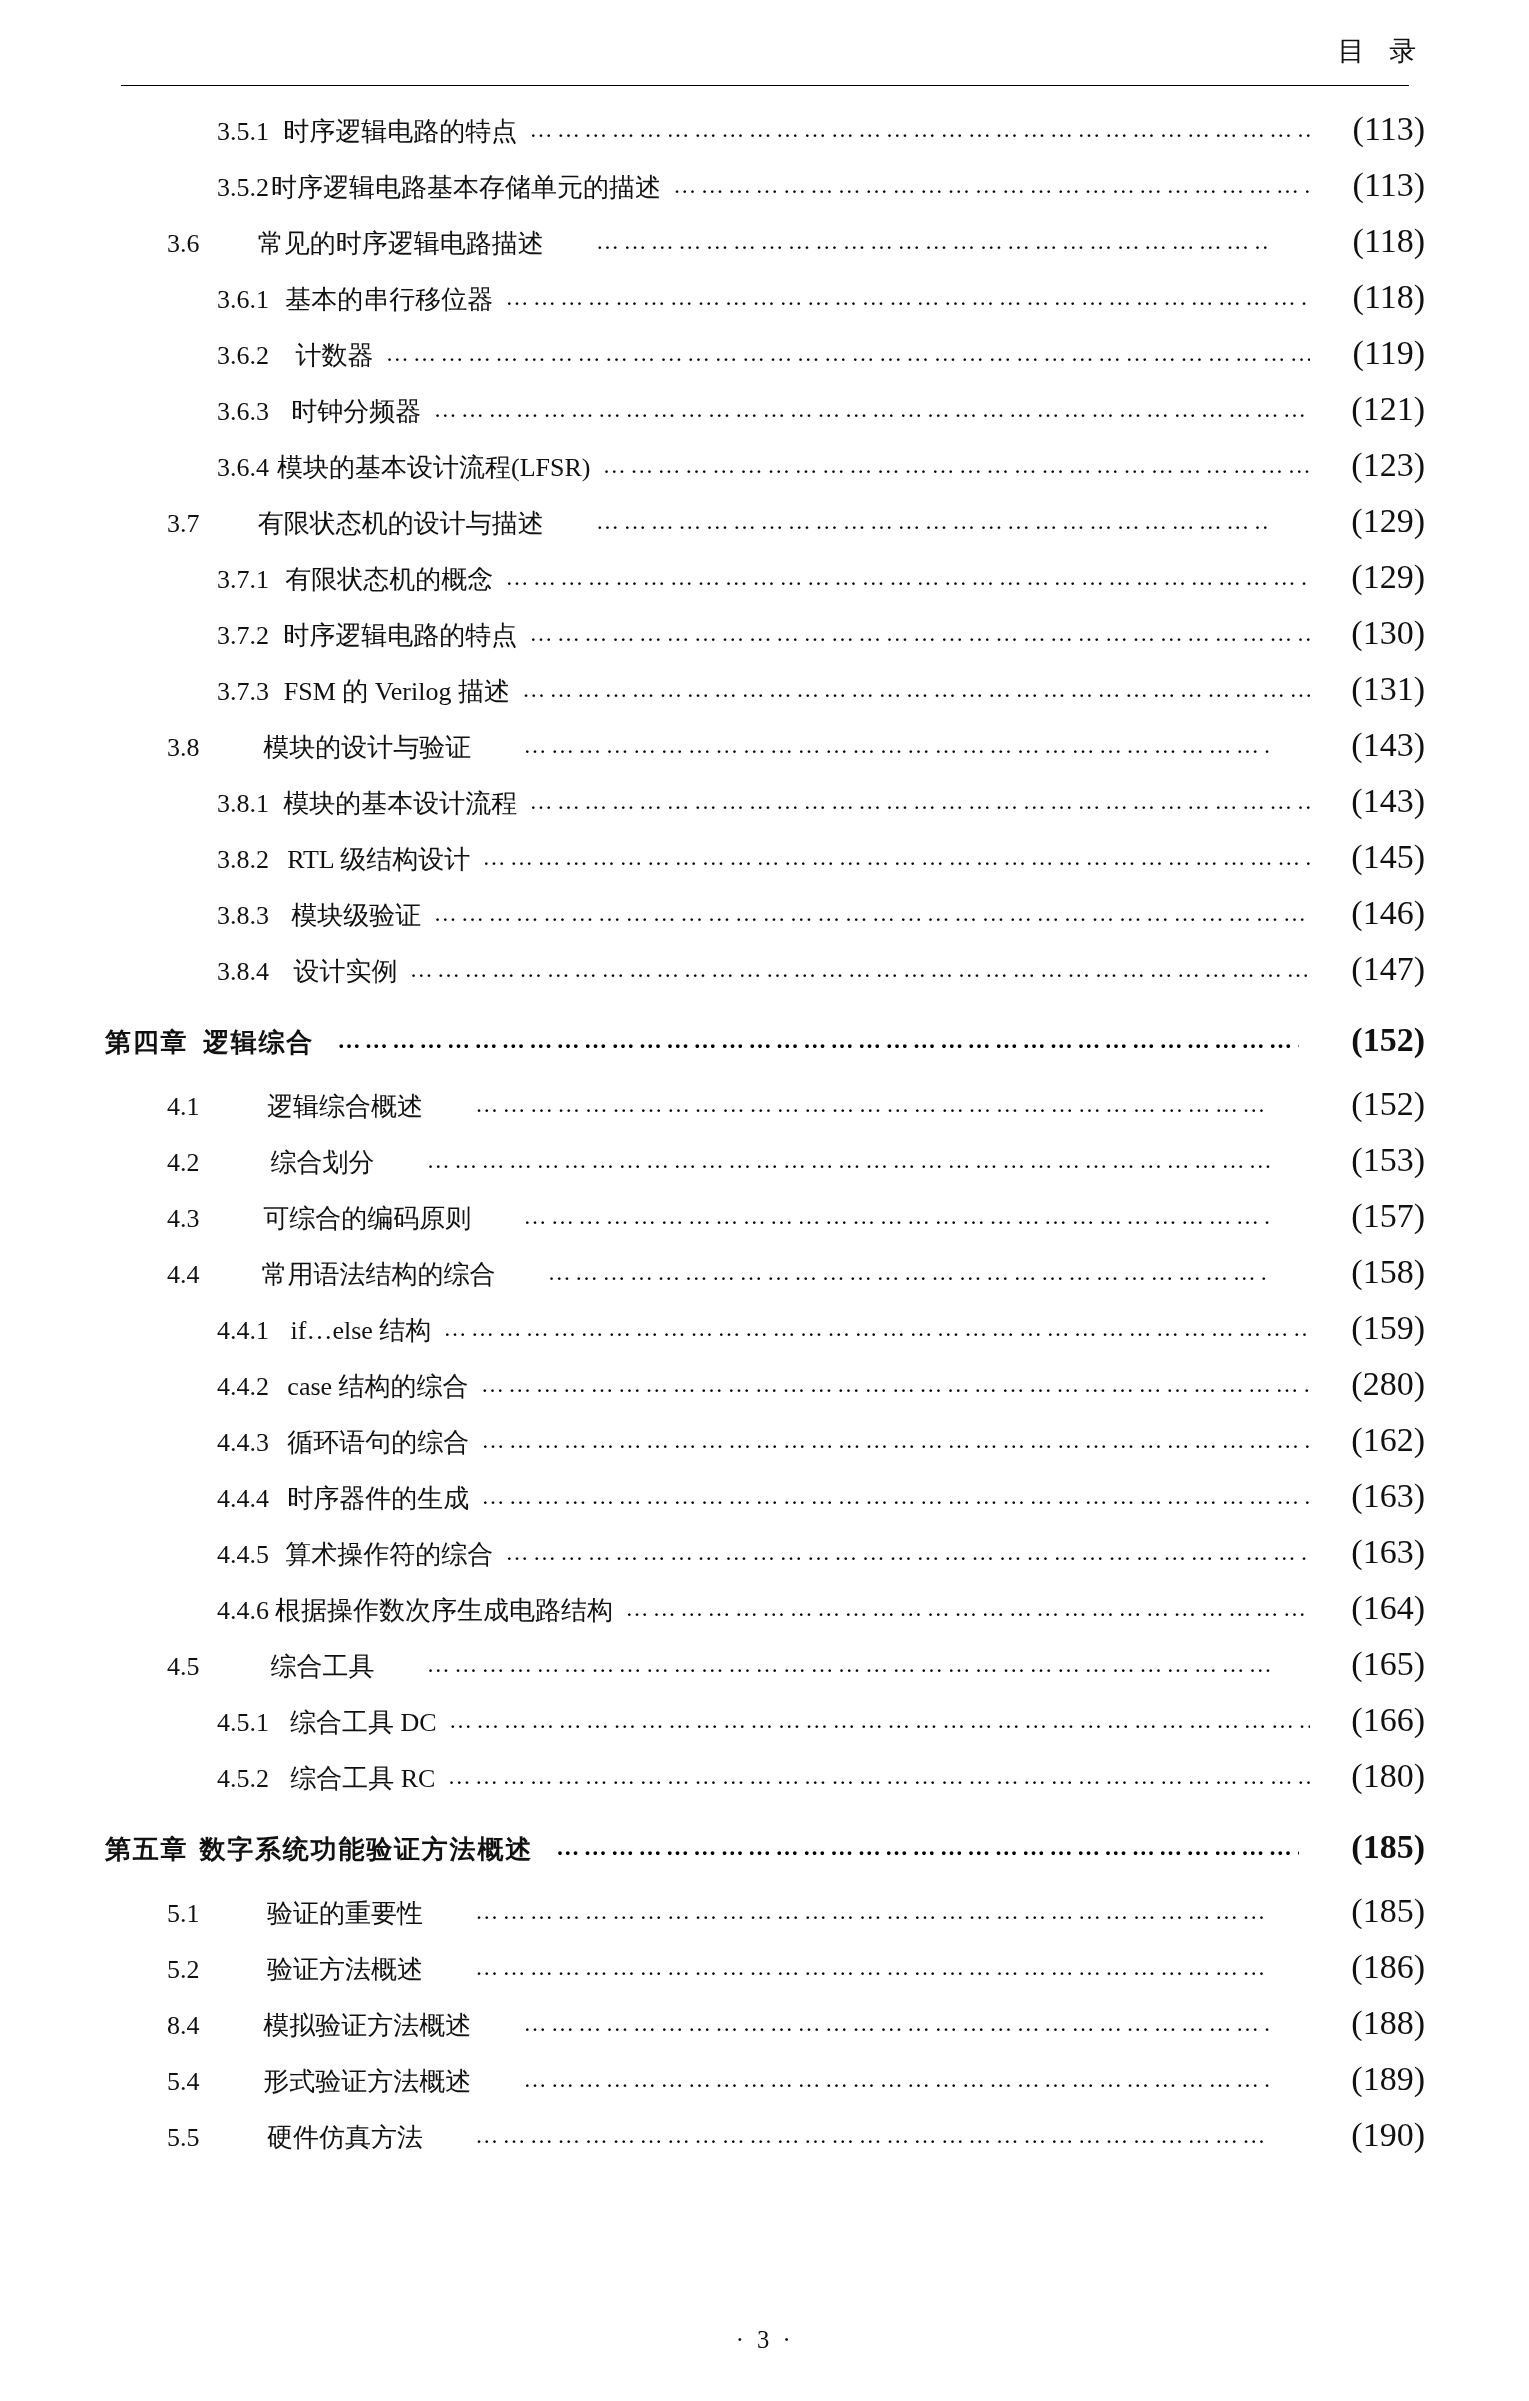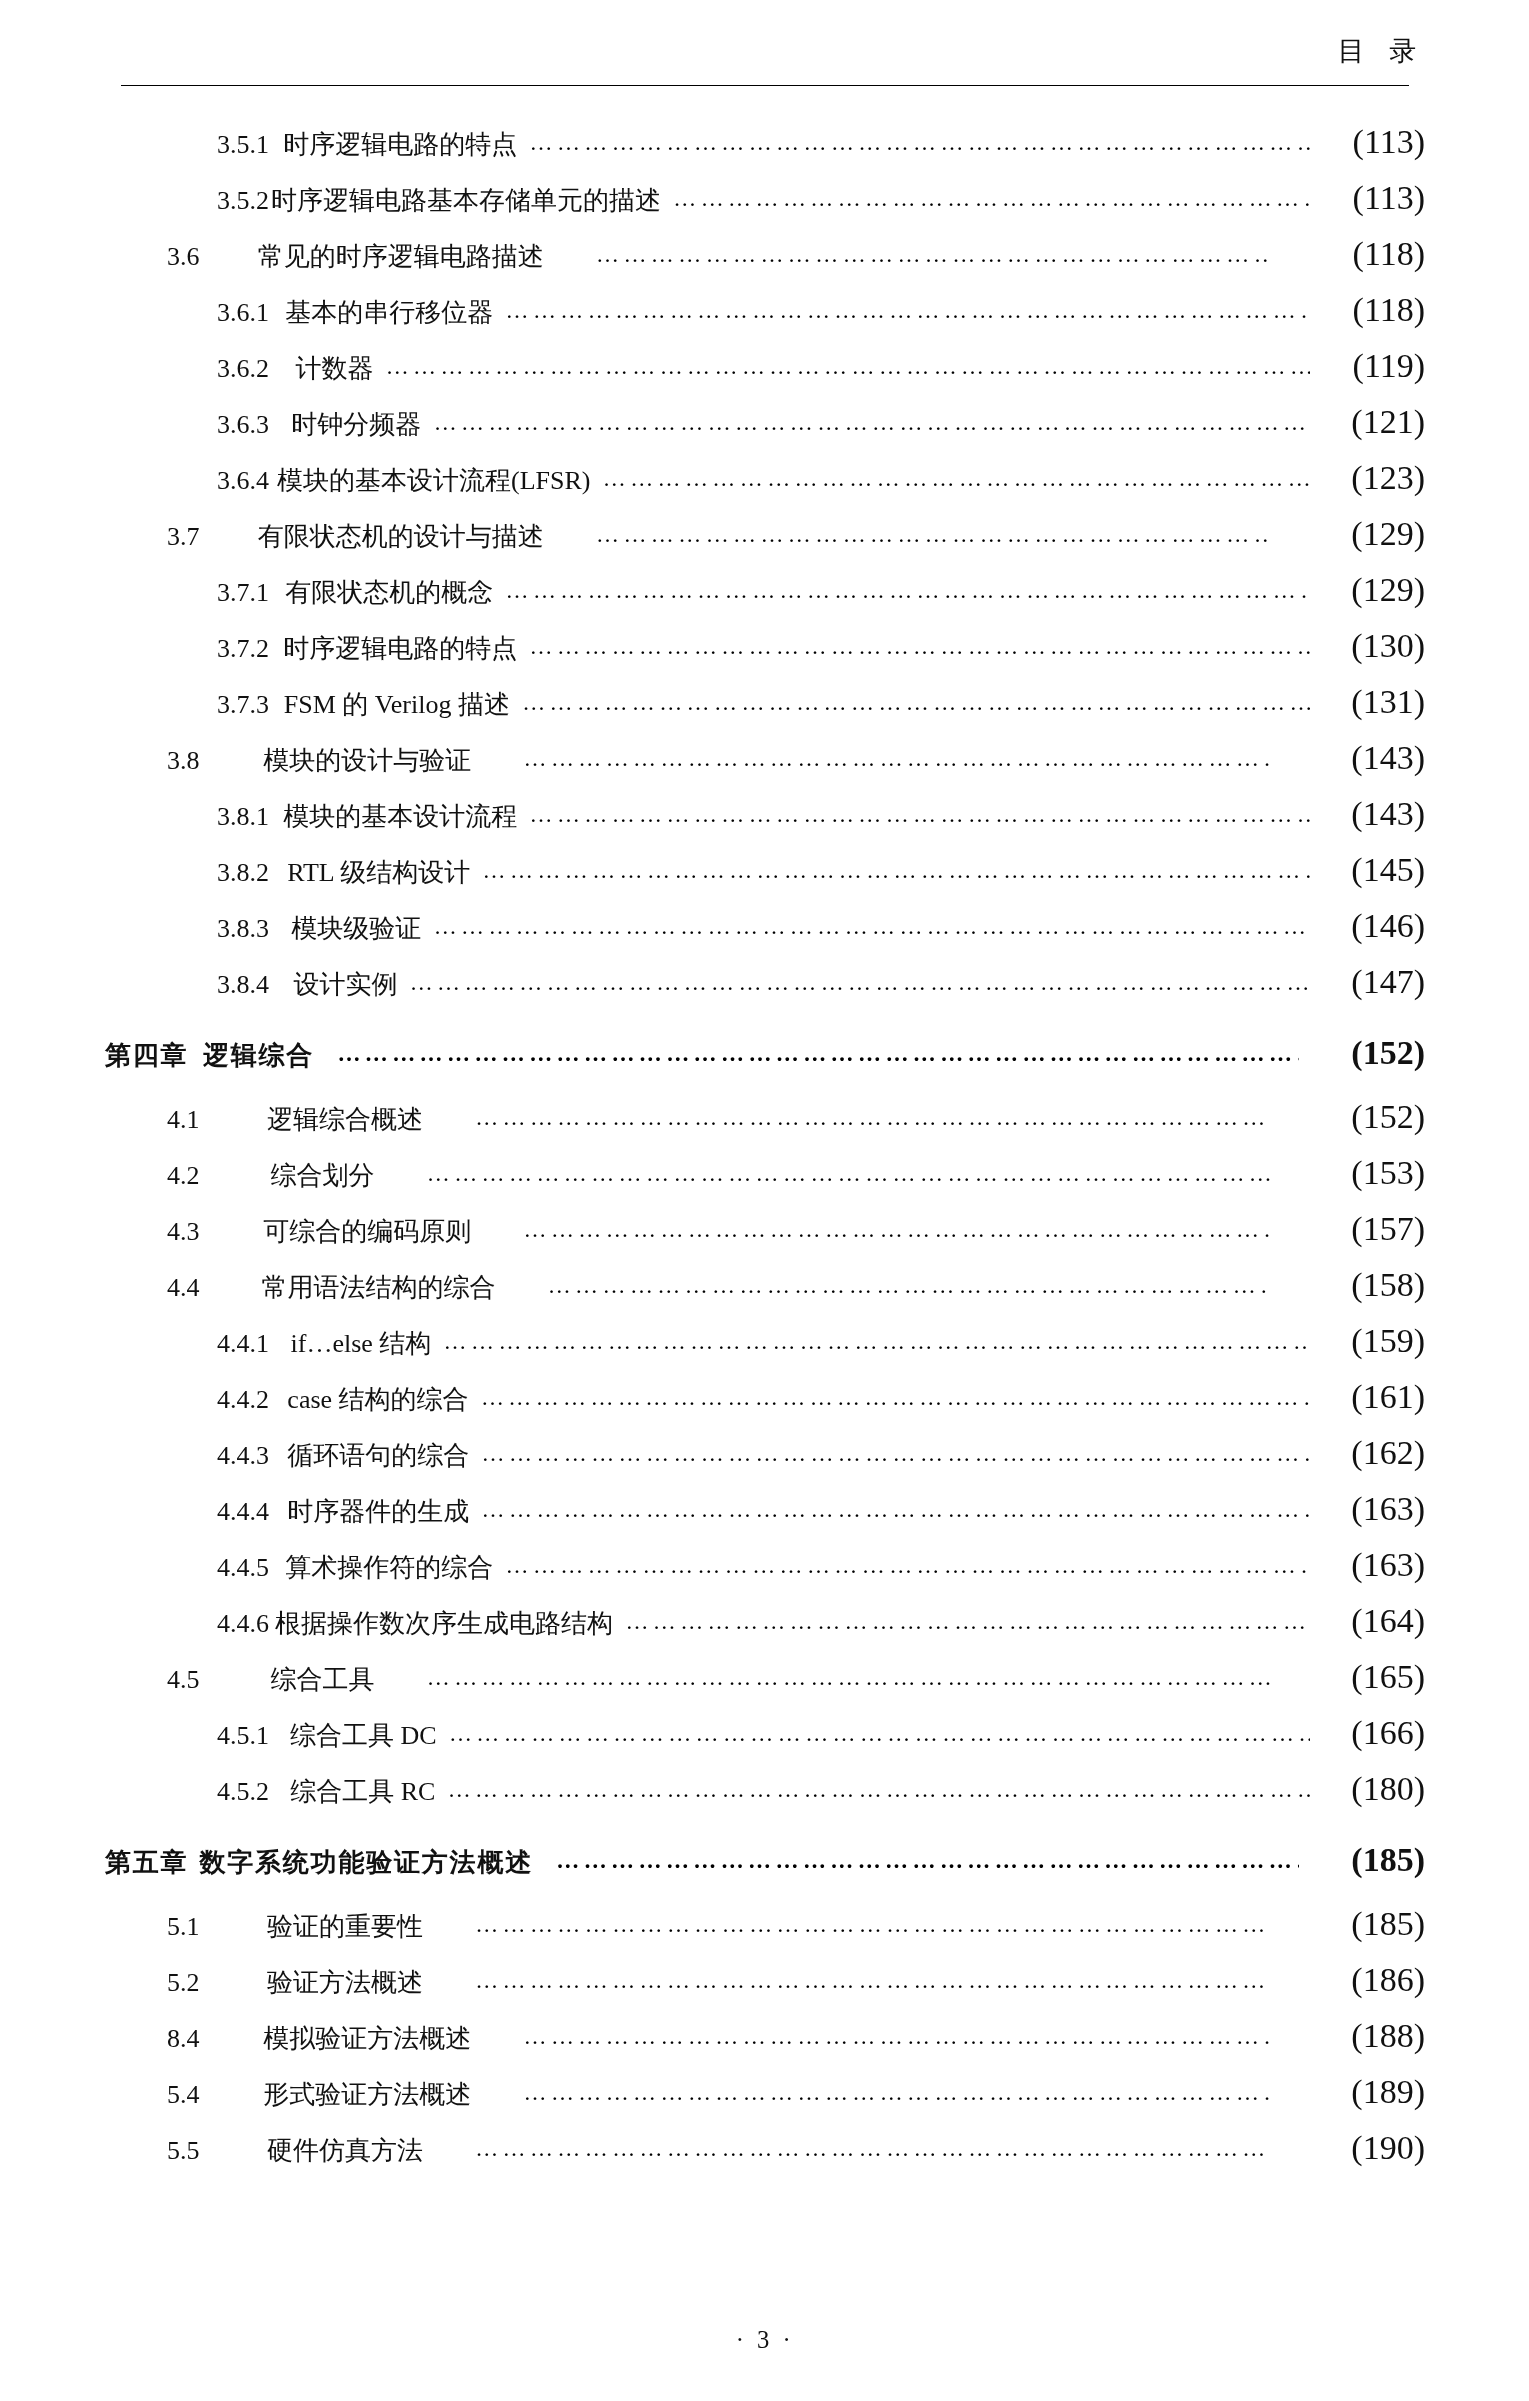--- a/index.html
+++ b/index.html
@@ -26,21 +26,21 @@
     font-size: 27px;
     letter-spacing: 8.8px;
     padding-top: 33px;
     font-weight: 500;
   }
   .header-rule {
     border-bottom: 1.8px solid #000;
     margin: 16px 16px 0 16px;
   }
   .toc {
-    margin-top: 39px;
+    margin-top: 26px;
   }
   .entry {
     display: flex;
     align-items: baseline;
     font-size: 26px;
     line-height: 1.0;
     white-space: nowrap;
   }
   .entry .num {
     display: inline-block;
@@ -248,21 +248,21 @@
       <div class="entry lvl-sub">
         <span class="num">4.4.1</span>
         <span class="title">if…else 结构</span>
         <span class="dots">…………………………………………………………………………………………………………………………</span>
         <span class="page-no">(159)</span>
       </div>
       <div class="entry lvl-sub">
         <span class="num">4.4.2</span>
         <span class="title">case 结构的综合</span>
         <span class="dots">…………………………………………………………………………………………………………………………</span>
-        <span class="page-no">(161)</span>
+        <span class="page-no">(280)</span>
       </div>
       <div class="entry lvl-sub">
         <span class="num">4.4.3</span>
         <span class="title">循环语句的综合</span>
         <span class="dots">…………………………………………………………………………………………………………………………</span>
         <span class="page-no">(162)</span>
       </div>
       <div class="entry lvl-sub">
         <span class="num">4.4.4</span>
         <span class="title">时序器件的生成</span>

